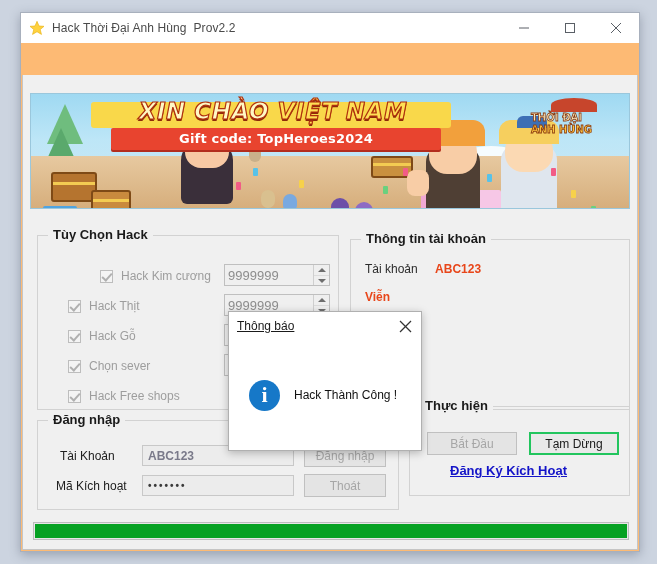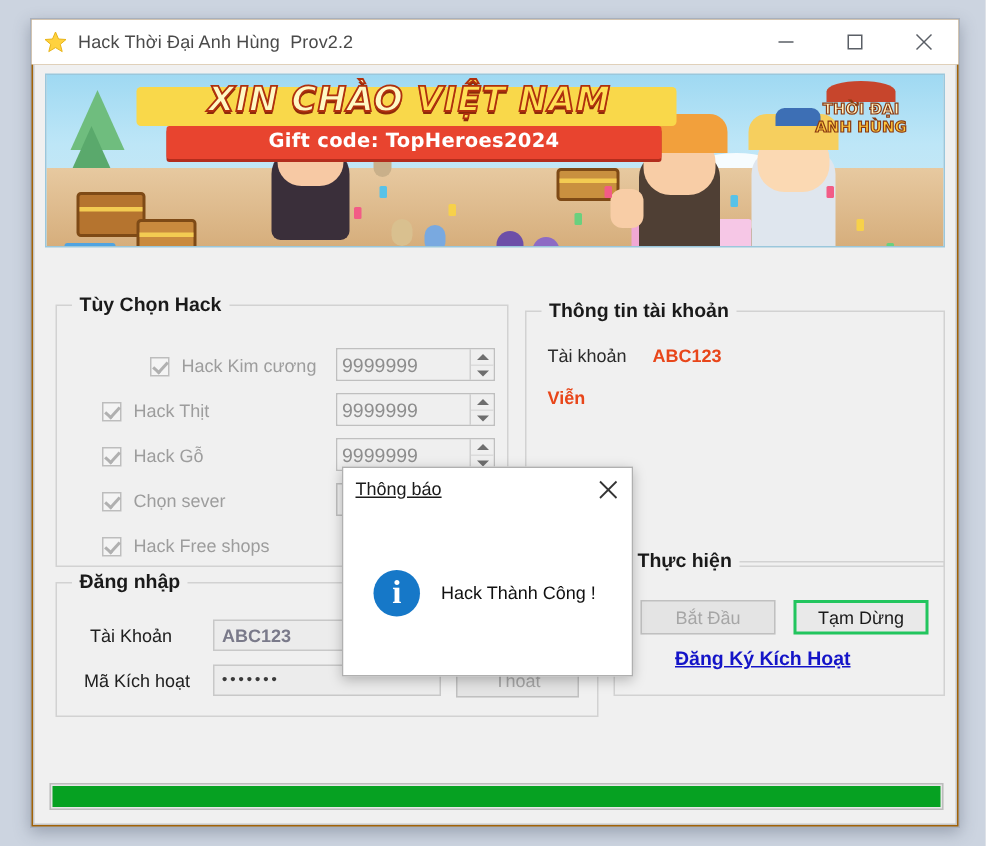--- a/index.html
+++ b/index.html
@@ -11,24 +11,24 @@
   body {
     background: #ccd4e0;
     position: relative;
   }
 
   
   #app-window {
     position: absolute;
     left: 20px; top: 12px;
     width: 620px; height: 540px;
-    background: #a16207;
+    background: #fdba74;
     border: 1px solid #a8b0bd;
     box-shadow: 0 3px 10px rgba(60,70,90,.35);
-    display: flex; flex-direction: column;
+    display: flex; flex-direction: column; gap: 32px;
   }
 
   
   #title-bar {
     height: 30px;
     background: #ffffff;
     display: flex; align-items: center;
     flex: 0 0 30px;
     position: relative;
   }
@@ -86,21 +86,21 @@
     border: 1px solid #c5c5c5;
     border-top: none;
     margin: 0 1px 1px 1px;
     position: relative;
     padding: 0;
   }
 
   
   #banner {
     position: absolute;
-    left: 7px; top: 6px;
+    left: 7px; top: 18px;
     width: 600px; height: 116px;
     overflow: hidden;
     background: linear-gradient(180deg,#9fd9f2 0%, #bde6f7 40%, #cfe9f3 100%);
     border: 1px solid #9ac7dc;
   }
   .bn-cloud {
     position: absolute; border-radius: 50%;
     background: rgba(255,255,255,.85);
   }
   .bn-tree {
@@ -140,21 +140,21 @@
     position: absolute; left: 80px; top: 35px;
     width: 330px; text-align: center;
     font-family: "DejaVu Sans", sans-serif;
     font-weight: bold; font-size: 13px;
     color: #ffffff; line-height: 20px;
     letter-spacing: .2px;
   }
   #bn-logo {
     position: absolute; right: 12px; top: 4px;
     width: 86px; height: 48px;
-    text-align: center;
+    text-align: left;
   }
   #bn-logo .l1, #bn-logo .l2 {
     font-family: "DejaVu Sans", sans-serif;
     font-weight: bold; font-size: 10px;
     color: #fff3c4;
     -webkit-text-stroke: .8px #8a3a12;
     line-height: 12px;
   }
   #bn-logo .l2 { color: #ffc83d; }
   .bn-char {

